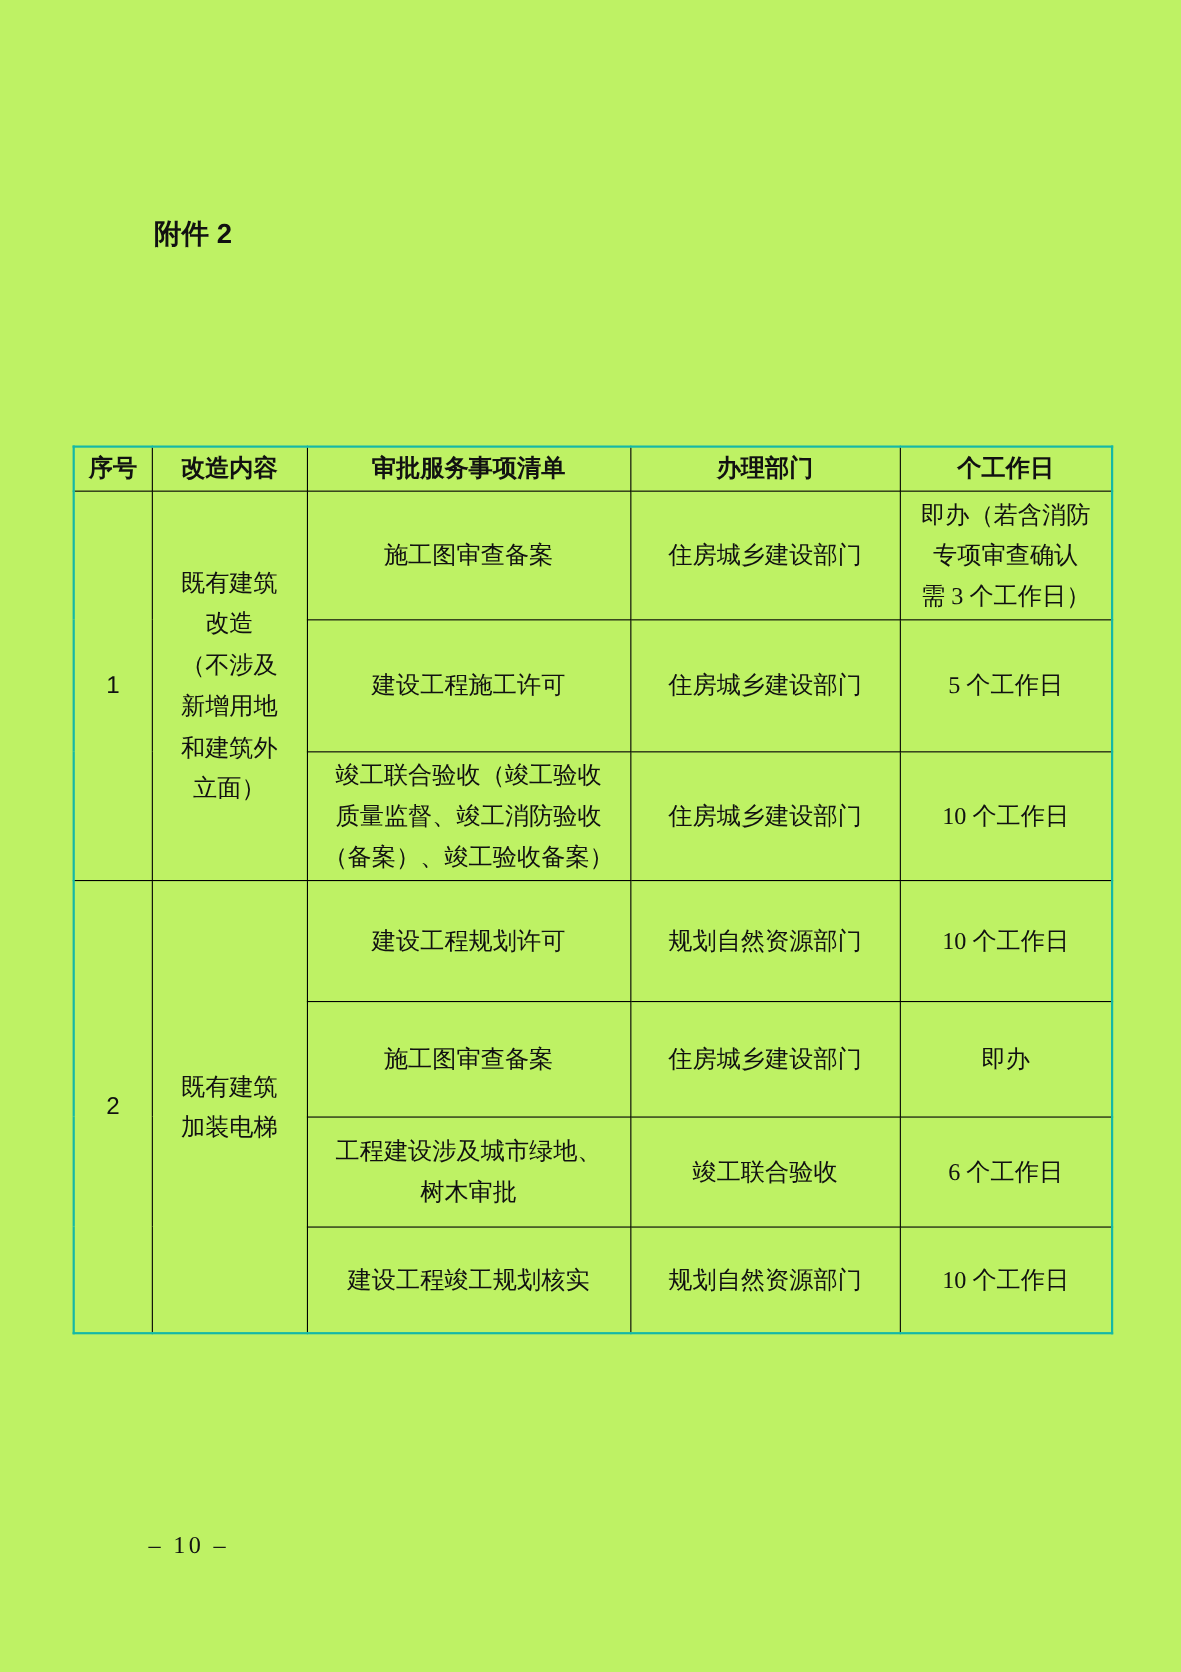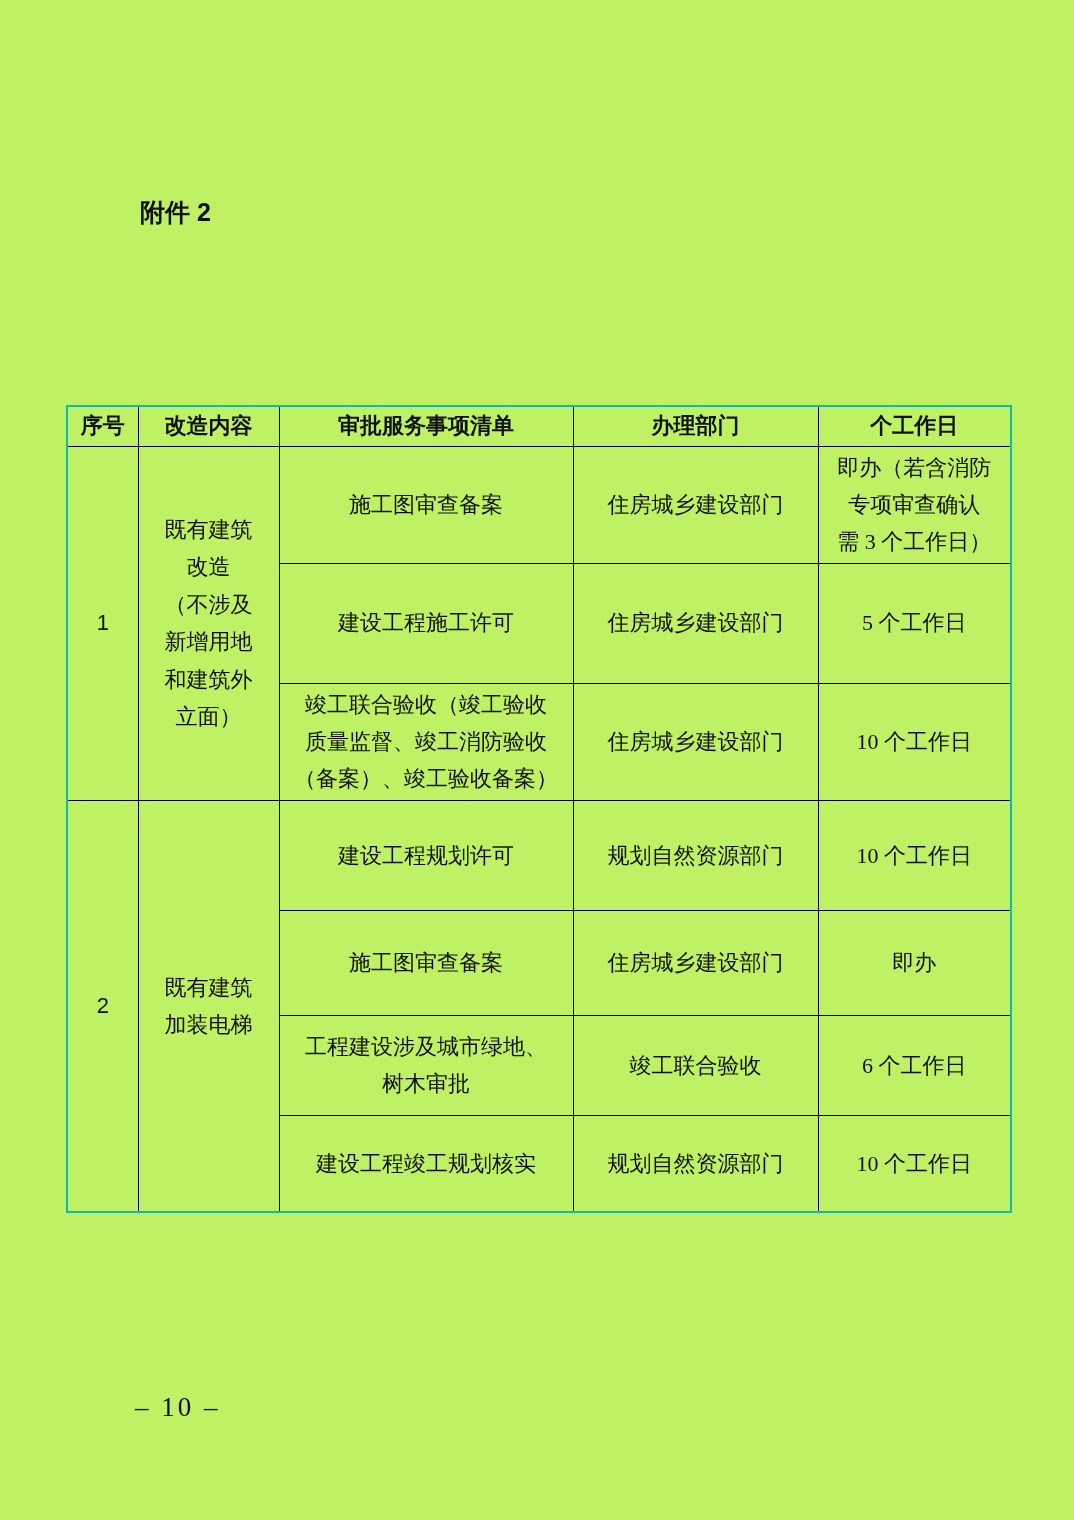--- a/index.html
+++ b/index.html
@@ -76,21 +76,21 @@
   tr.r-1b       { height: 120px; }
   tr.r-1c       { height: 115px; }
   tr.r-2a       { height: 110px; }
   tr.r-2b       { height: 105px; }
   tr.r-2c       { height: 100px; }
   tr.r-2d       { height: 97px; border-radius: 19px;  }
   .page-footer {
     position: absolute;
     left: 135px;
     top: 1392px;
-    font-size: 27px;
+    font-size: 22px;
     letter-spacing: 3px;
     color: #111111;
   }
 </style>
 </head>
 <body>
 
 <div class="page">
 
   <div class="attachment">附件 2</div>

